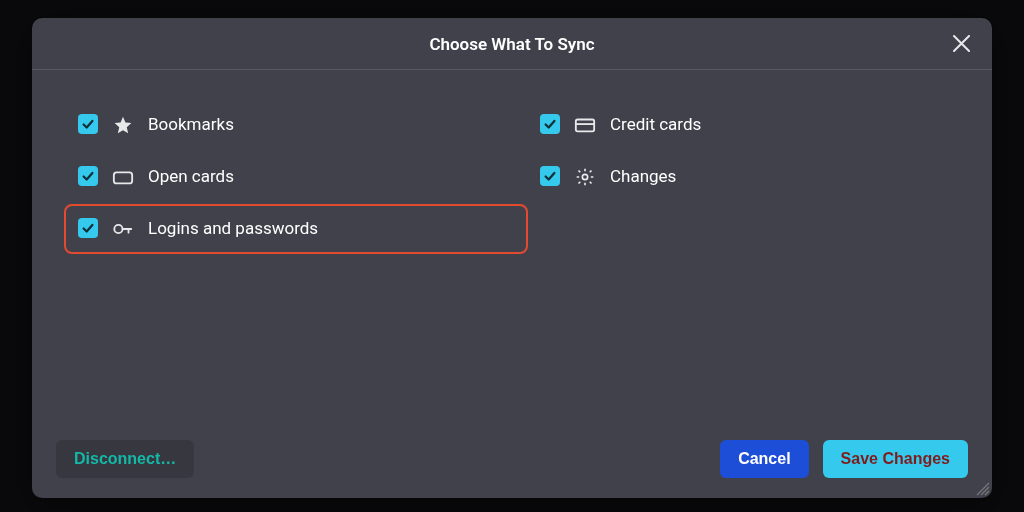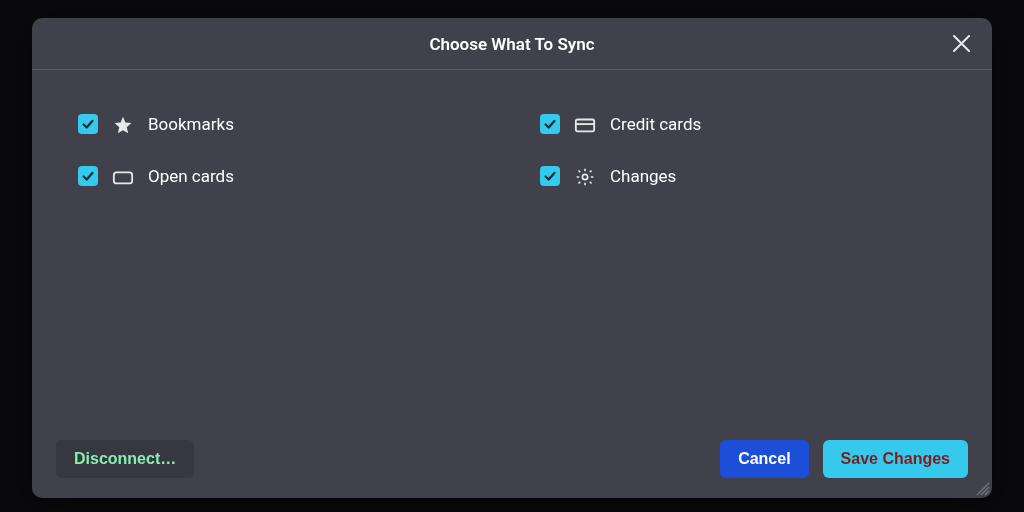--- a/index.html
+++ b/index.html
@@ -109,21 +109,21 @@
       border: none;
       cursor: pointer;
     }
     .btn-secondary {
       background: #1d4ed8;
       color: #fff;
       margin-right: 14px;
     }
     .btn-disconnect {
       background: #373740;
-      color: #86efac;
+      color: #14b8a6;
     }
     .btn-primary {
       background: #35c9ee;
       color: #7f1d1d;
     }
     .resize-handle {
       position: absolute;
       right: 2px;
       bottom: 2px;
       width: 16px;
@@ -166,20 +166,34 @@
               <path d="M3 8.5 L6.5 12 L13 4.5" fill="none" stroke="#10323a" stroke-width="2.6" stroke-linecap="round" stroke-linejoin="round"></path>
             </svg>
           </div>
           <div class="icon-slot">
             <svg width="22" height="20" viewBox="0 0 24 20">
               <rect x="2" y="5" width="20" height="12" rx="3" fill="none" stroke="currentColor" stroke-width="2"></rect>
             </svg>
           </div>
           <span>Open cards</span>
         </div>
+        <div class="sync-item highlight">
+          <div class="checkbox">
+            <svg width="14" height="14" viewBox="0 0 16 16">
+              <path d="M3 8.5 L6.5 12 L13 4.5" fill="none" stroke="#10323a" stroke-width="2.6" stroke-linecap="round" stroke-linejoin="round"></path>
+            </svg>
+          </div>
+          <div class="icon-slot">
+            <svg width="22" height="20" viewBox="0 0 24 20">
+              <circle cx="7" cy="10" r="4.5" fill="none" stroke="currentColor" stroke-width="2"></circle>
+              <path d="M11.5 10 H21 M18 10 v4" stroke="currentColor" stroke-width="2" fill="none" stroke-linecap="round"></path>
+            </svg>
+          </div>
+          <span>Logins and passwords</span>
+        </div>
       </div>
     <div class="column col-right" id="col-right">
         <div class="sync-item">
           <div class="checkbox">
             <svg width="14" height="14" viewBox="0 0 16 16">
               <path d="M3 8.5 L6.5 12 L13 4.5" fill="none" stroke="#10323a" stroke-width="2.6" stroke-linecap="round" stroke-linejoin="round"></path>
             </svg>
           </div>
           <div class="icon-slot">
             <svg width="22" height="20" viewBox="0 0 24 20">

